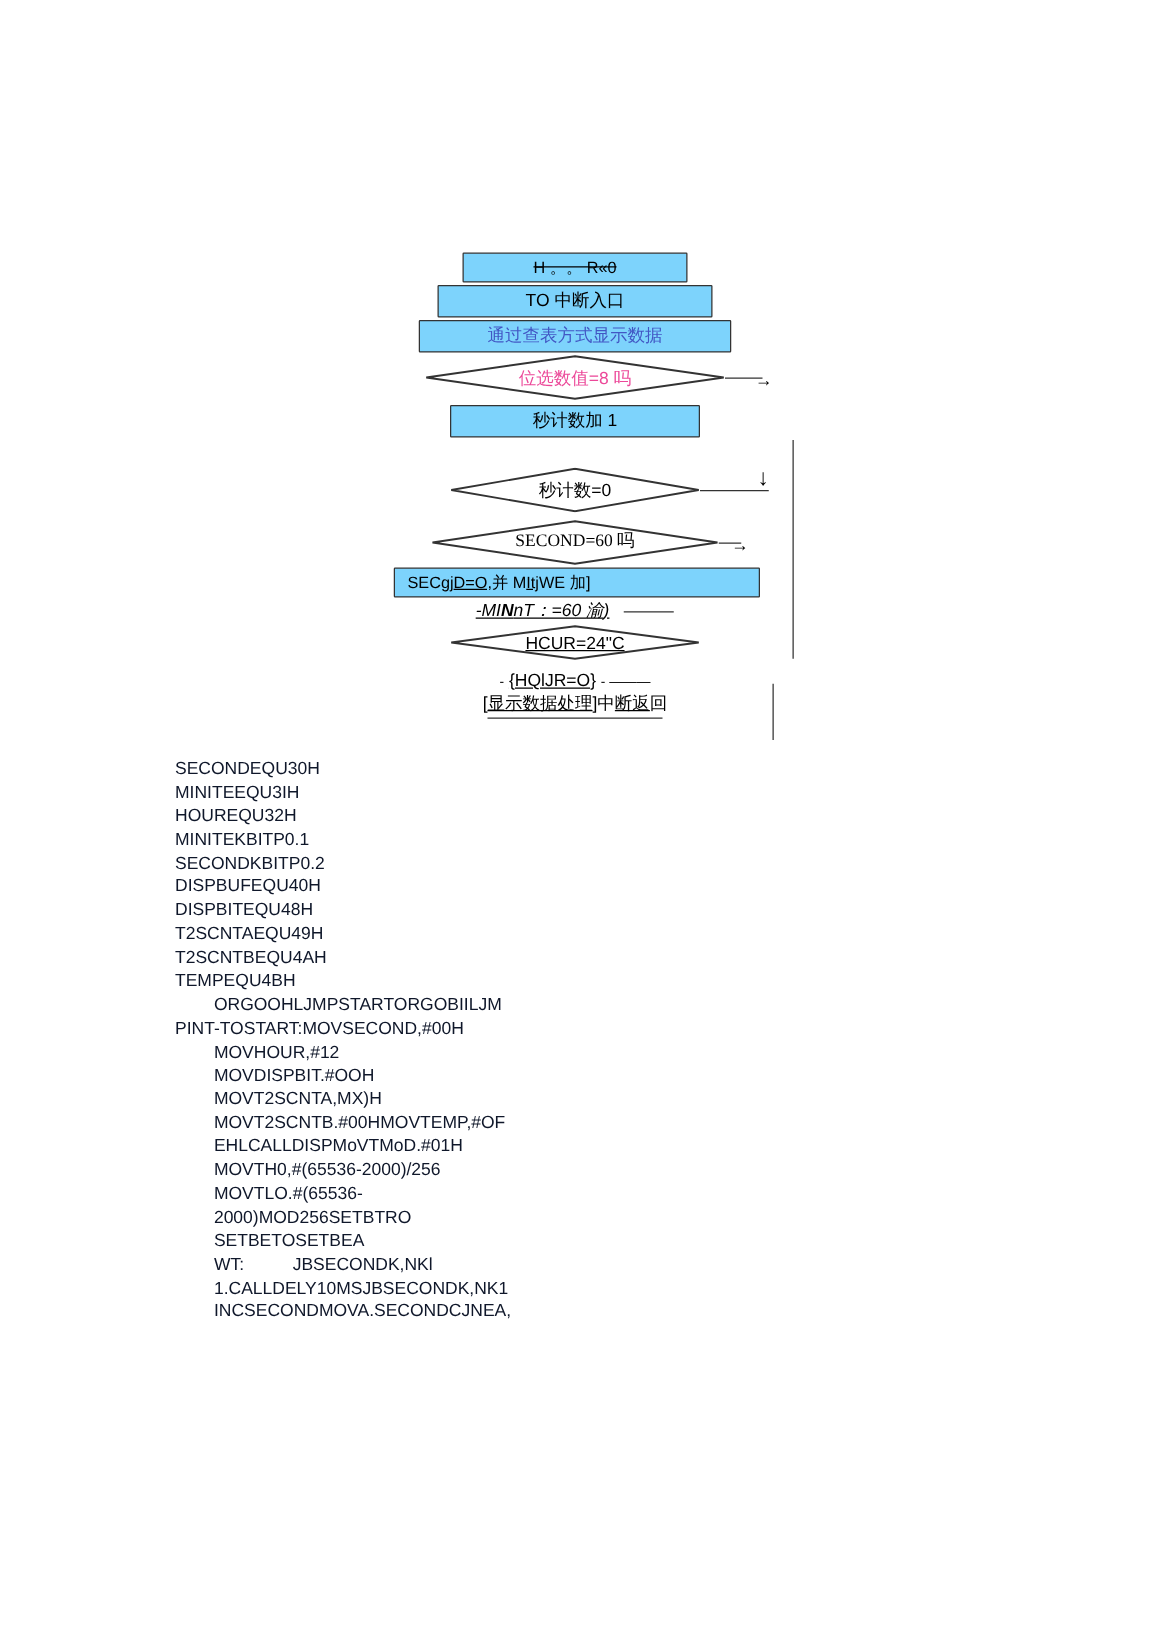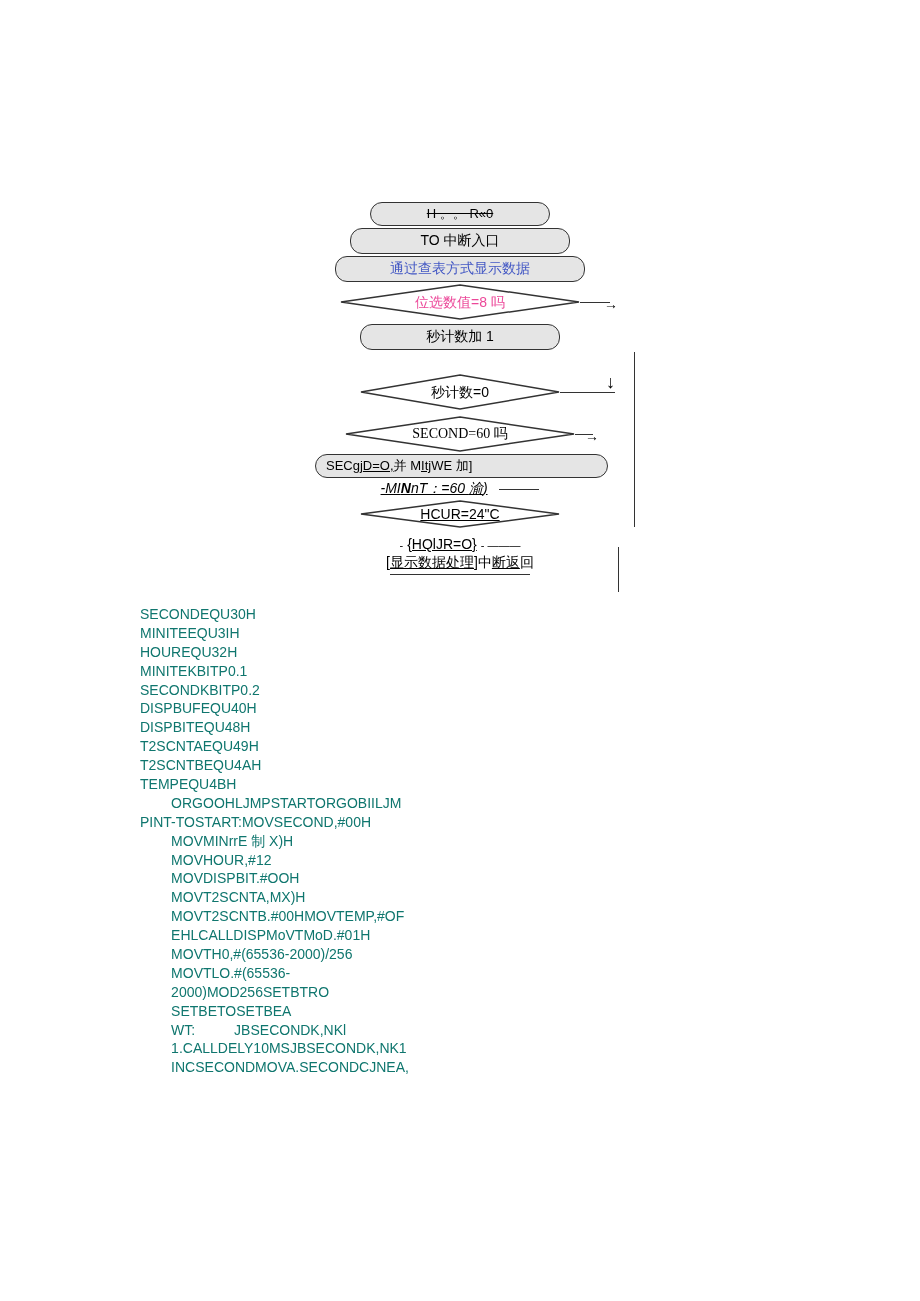--- a/index.html
+++ b/index.html
@@ -12,22 +12,22 @@
   .page {
     padding: 200px 140px 60px 140px;
   }
   .flowchart {
     width: 290px;
     margin: 0 auto 30px auto;
     position: relative;
   }
   .node {
     border: 1.5px solid #333;
-    border-radius: 12px;
-    background: #e5e5e5;
+    border-radius: 1px;
+    background: #7dd3fc;
     text-align: center;
     padding: 3px 8px;
     margin: 2px auto;
     font-size: 14px;
     color: #000;
     position: relative;
     width: 220px;
     box-sizing: border-box;
   }
   .node.wide { width: 250px; }
@@ -76,21 +76,21 @@
   .textblock {
     text-align: center;
     font-size: 14px;
     margin: 2px auto;
   }
   .code-block {
     font-family: Arial, sans-serif;
     font-size: 14px;
     line-height: 1.35;
     margin-left: 0;
-    color: #0f766e;
+    color: #0f172a;
   }
   .code-line { white-space: pre; }
   .top-rule { border-top: 1px solid #333; width: 140px; margin: 0 auto; }
   .strike { text-decoration: line-through; }
 </style>
 </head>
 <body>
 <div class="page">
 
   <div class="flowchart">
@@ -173,21 +173,20 @@
     <div class="code-line">HOUREQU32H</div>
     <div class="code-line">MINITEKBITP0.1</div>
     <div class="code-line">SECONDKBITP0.2</div>
     <div class="code-line">DISPBUFEQU40H</div>
     <div class="code-line">DISPBITEQU48H</div>
     <div class="code-line">T2SCNTAEQU49H</div>
     <div class="code-line">T2SCNTBEQU4AH</div>
     <div class="code-line">TEMPEQU4BH</div>
     <div class="code-line">        ORGOOHLJMPSTARTORGOBIILJM</div>
     <div class="code-line">PINT-TOSTART:MOVSECOND,#00H</div>
-    <div class="code-line">        MOVMINrrE 制 X)H</div>
     <div class="code-line">        MOVHOUR,#12</div>
     <div class="code-line">        MOVDISPBIT.#OOH</div>
     <div class="code-line">        MOVT2SCNTA,MX)H</div>
     <div class="code-line">        MOVT2SCNTB.#00HMOVTEMP,#OF</div>
     <div class="code-line">        EHLCALLDISPMoVTMoD.#01H</div>
     <div class="code-line">        MOVTH0,#(65536-2000)/256</div>
     <div class="code-line">        MOVTLO.#(65536-</div>
     <div class="code-line">        2000)MOD256SETBTRO</div>
     <div class="code-line">        SETBETOSETBEA</div>
     <div class="code-line">        WT:          JBSECONDK,NKl</div>

